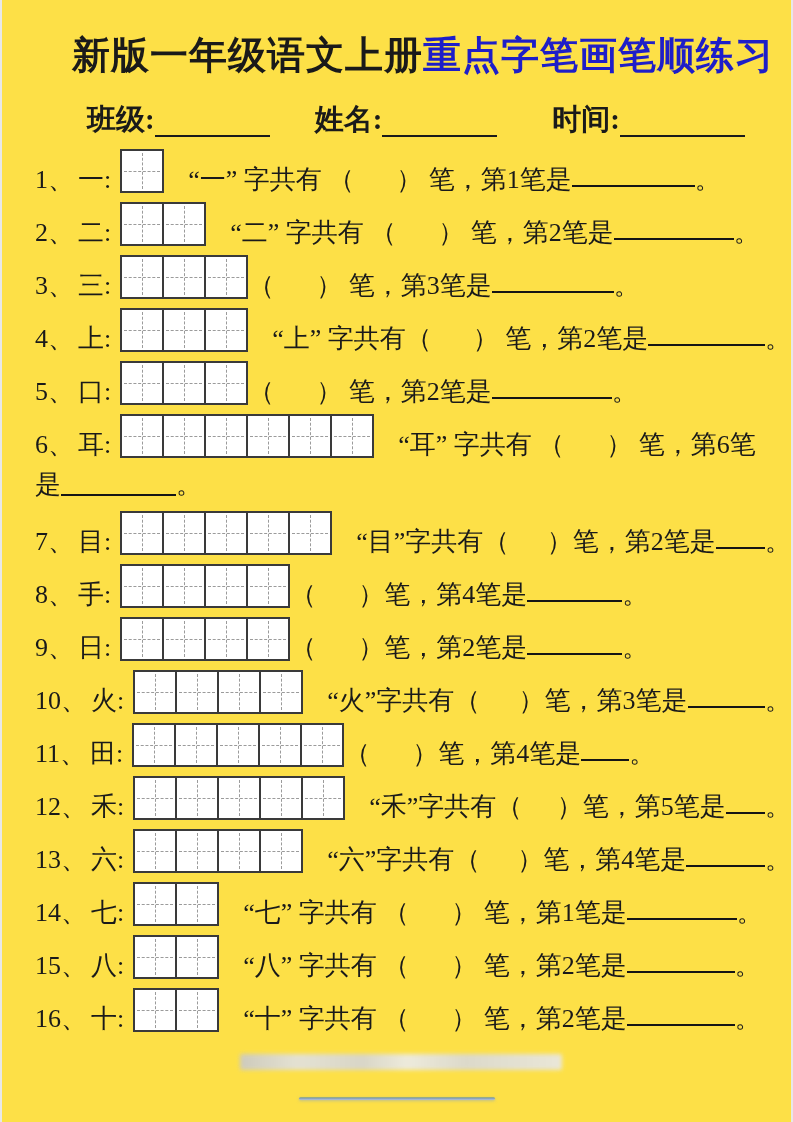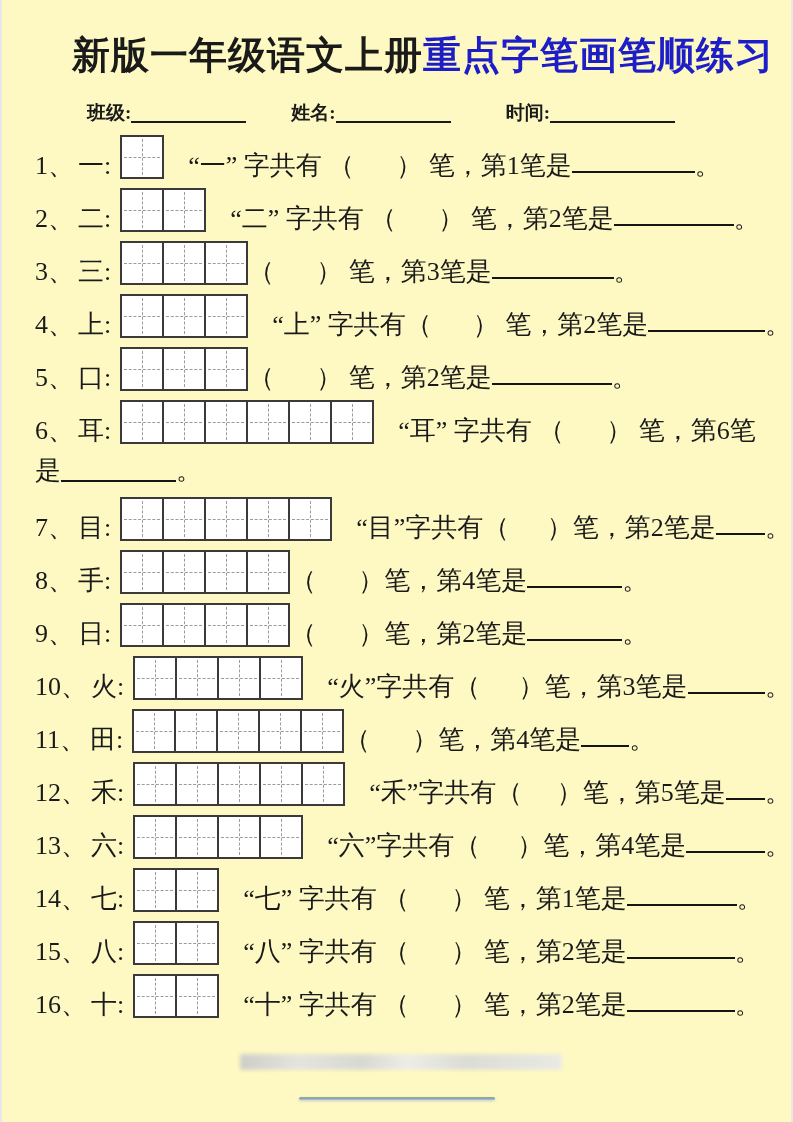--- a/index.html
+++ b/index.html
@@ -1,40 +1,40 @@
 <!DOCTYPE html>
 <html><head>
 <meta charset="utf-8">
 <style>
   html,body{margin:0;padding:0;background:#e8e8e8;}
   .page{
     position:relative;
     width:789px;height:1122px;
     margin:0 auto;
-    background:#fef9c3;
+    background:#fde047;
     overflow:hidden;
     font-family:"Liberation Serif","DejaVu Serif",serif;
     color:#1a1a1a;
   }
   
   .title{
     margin:34px 0 0 70px;
     font-family:"Liberation Sans","DejaVu Sans",sans-serif;
     font-size:38px;
     font-weight:bold;
     letter-spacing:1px;
     line-height:1.15;
     white-space:nowrap;
   }
   
   .hdr{
     display:flex;
     align-items:flex-end;
     margin:22px 0 0 85px;
-    font-size:19px;
+    font-size:29px;
     font-weight:bold;
     white-space:pre;
   }
   .hblank{
     display:inline-block;
     border-bottom:2px solid #1a1a1a;
     height:4px;
     align-self:flex-end;
     margin-bottom:3px;
   }

